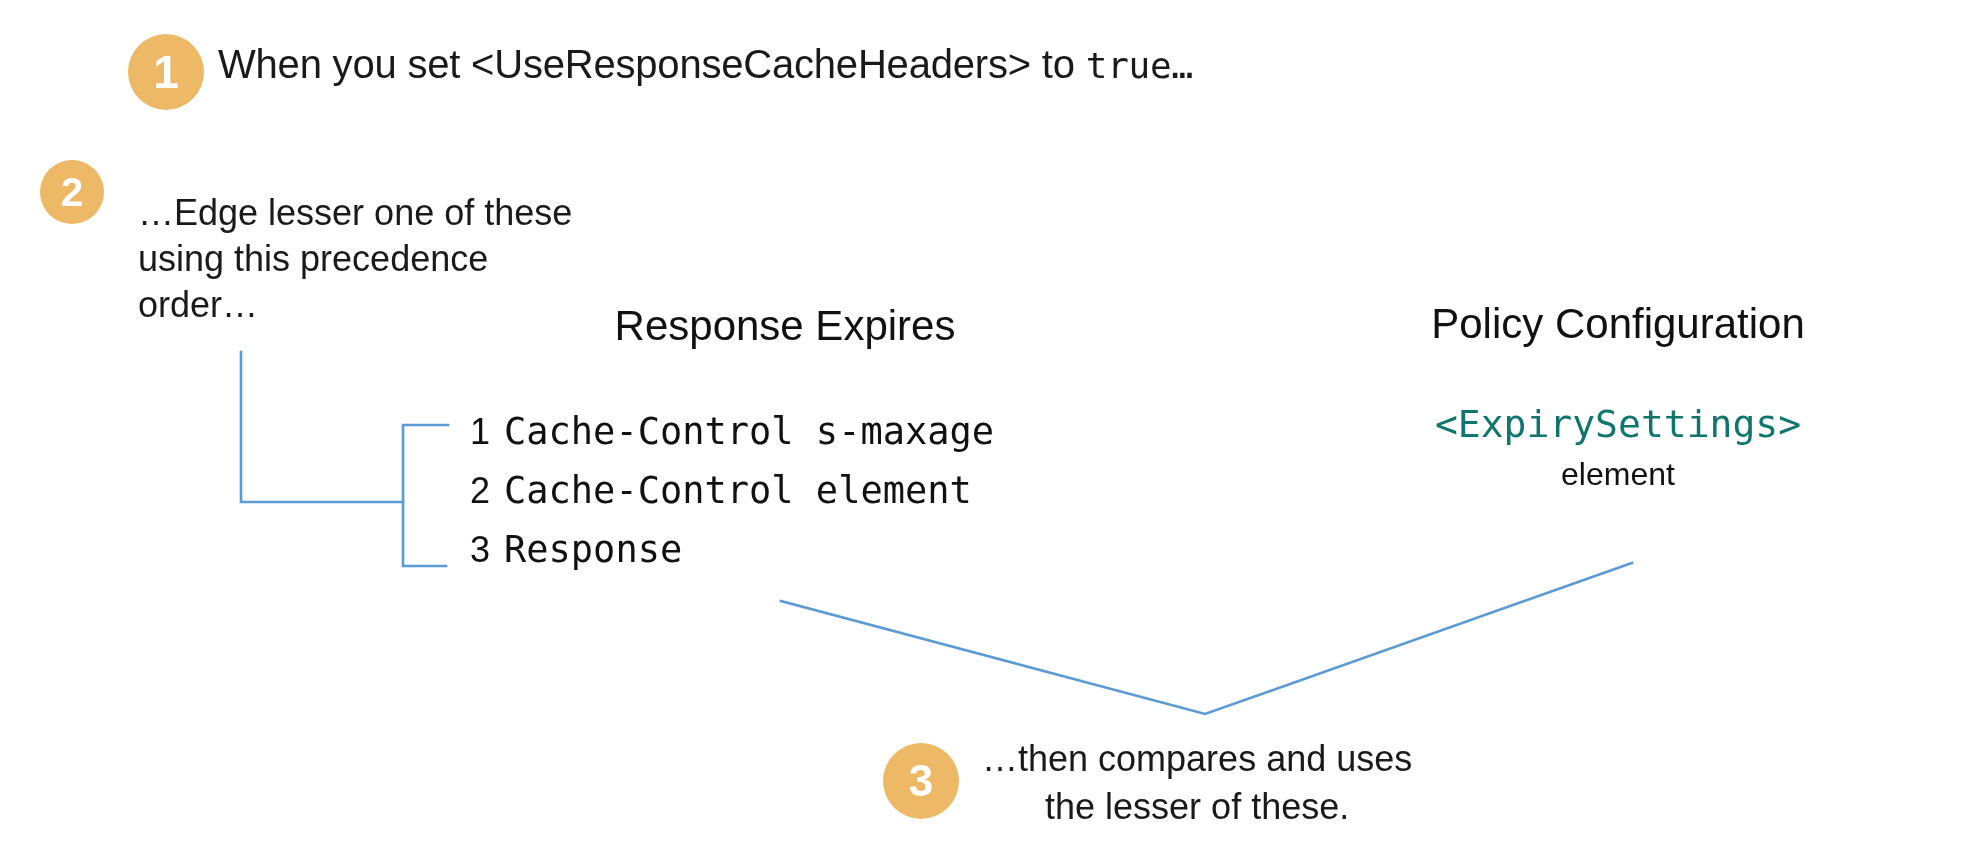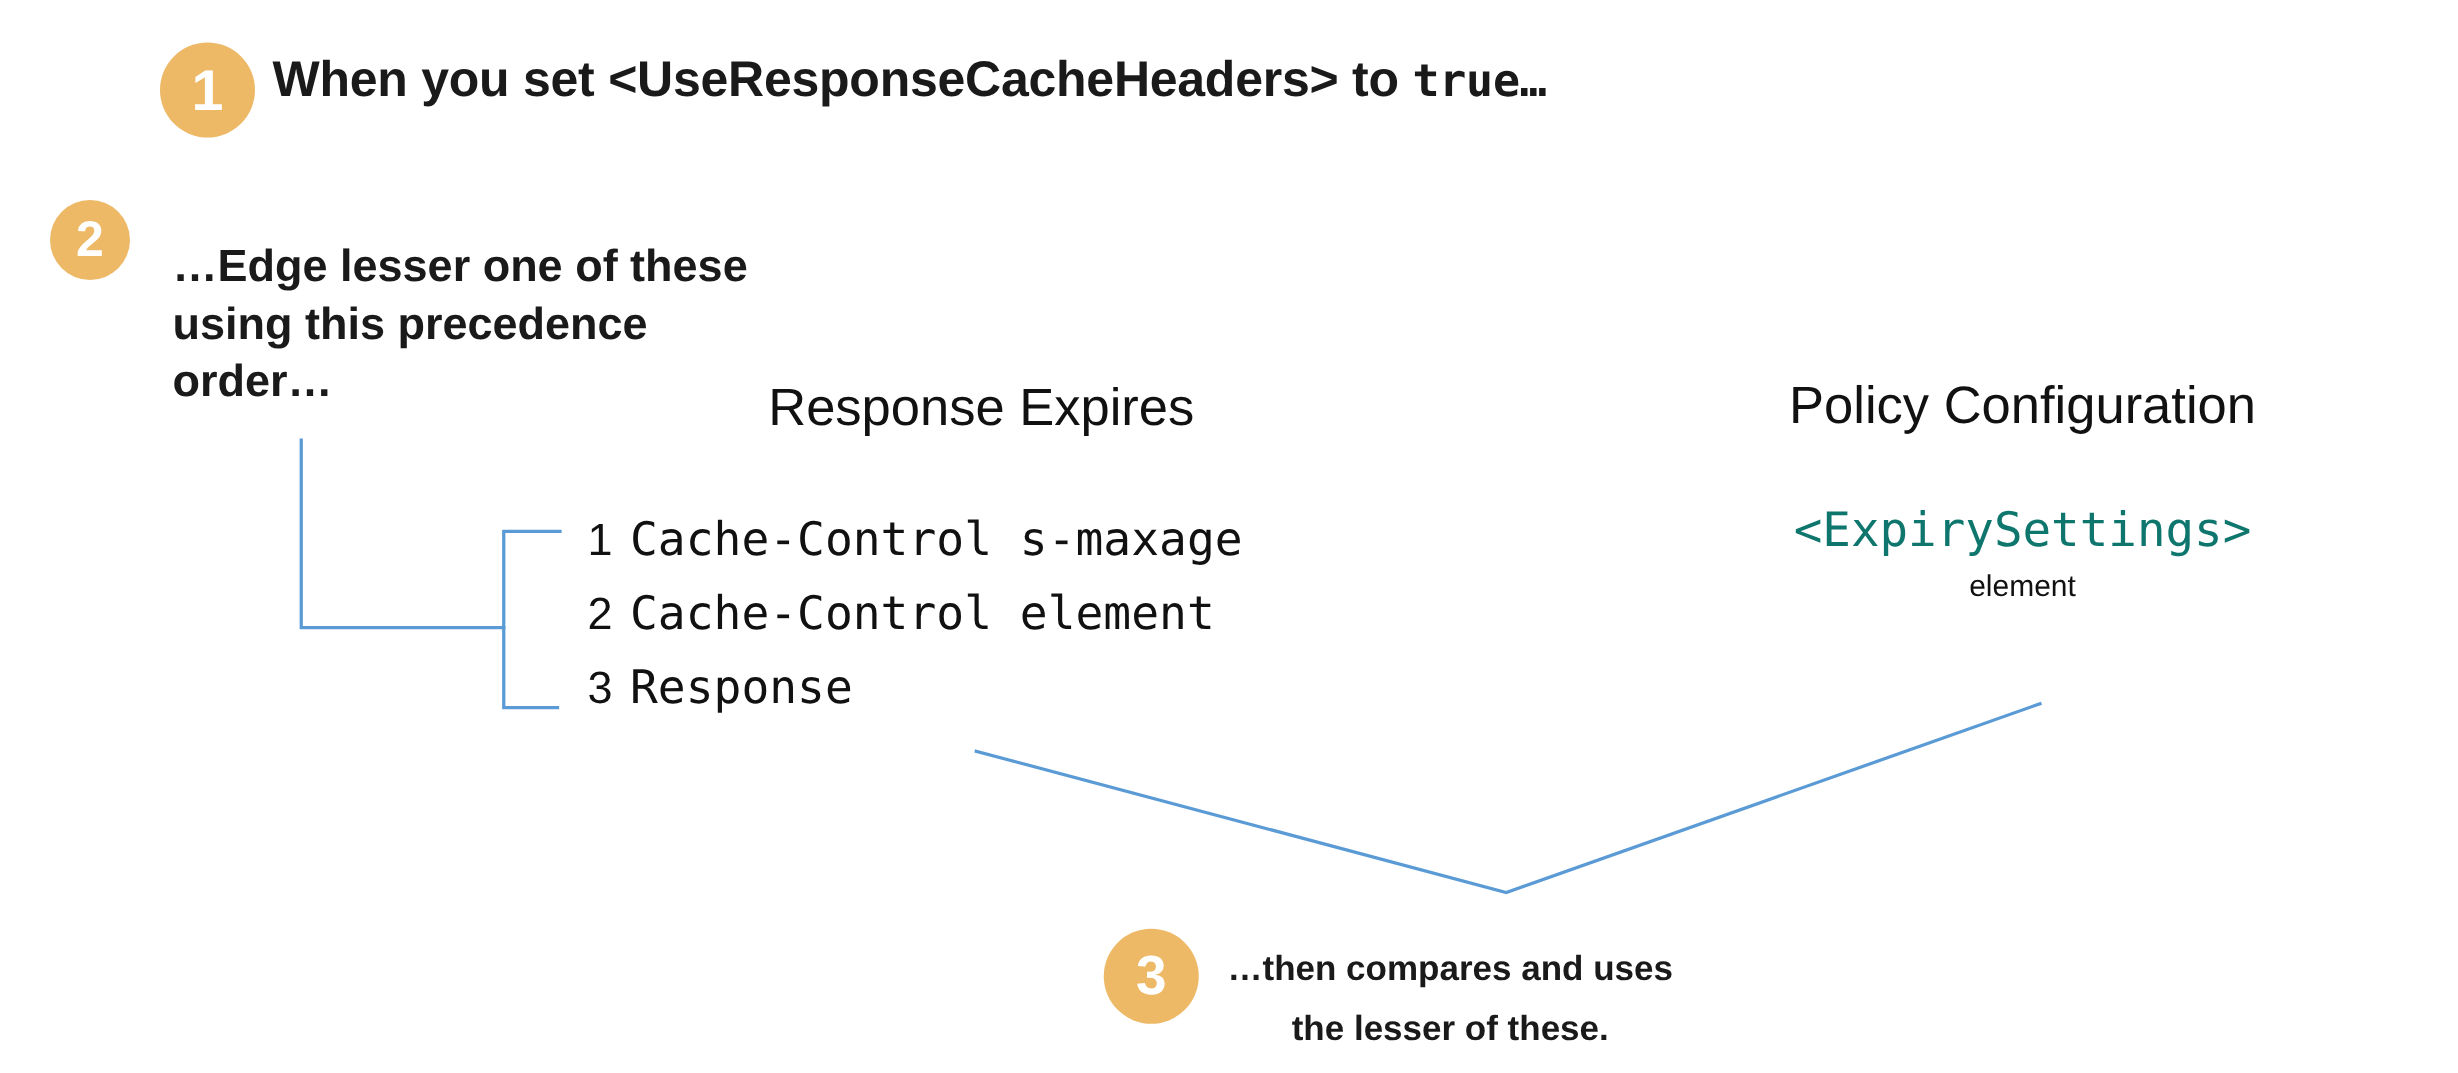--- a/index.html
+++ b/index.html
@@ -31,21 +31,20 @@
   }
   #badge-1 { left: 128px; top: 34px;  width: 76px; height: 76px; font-size: 46px; }
   #badge-2 { left: 40px;  top: 160px; width: 64px; height: 64px; font-size: 40px; }
   #badge-3 { left: 883px; top: 743px; width: 76px; height: 76px; font-size: 44px; }
 
   .step-text {
     position: absolute;
     font-family: "Liberation Sans", sans-serif;
     color: #1a1a1a;
     white-space: pre;
-    font-weight: bold;
   }
 
   #step1-text {
     left: 218px;
     top: 42px;
     font-size: 40px;
     letter-spacing: -0.2px;
   }
   #step1-text .mono {
     font-family: "DejaVu Sans Mono", "Liberation Mono", monospace;
@@ -55,25 +54,24 @@
   #step2-text {
     left: 138px;
     top: 190px;
     font-size: 36px;
     line-height: 46px;
   }
 
   #step3-text {
     left: 982px;
     top: 735px;
-    font-size: 28px;
+    font-size: 36px;
     line-height: 48px;
     text-align: center;
     white-space: pre-line;
-    margin-top: 16px;
   }
 
   .col-title {
     position: absolute;
     font-family: "Liberation Sans", sans-serif;
     font-size: 42px;
     color: #111111;
     white-space: nowrap;
     text-align: center;
     transform: translateX(-50%);
@@ -119,21 +117,21 @@
   #policy-code {
     display: block;
     font-family: "DejaVu Sans Mono", "Liberation Mono", monospace;
     font-size: 38px;
     color: #0f766e;
   }
   #policy-word {
     display: block;
     margin-top: 10px;
     font-family: "Liberation Sans", sans-serif;
-    font-size: 24px;
+    font-size: 32px;
     color: #111111;
   }
 
   #connectors {
     position: absolute;
     left: 0;
     top: 0;
     width: 1966px;
     height: 858px;
     pointer-events: none;

